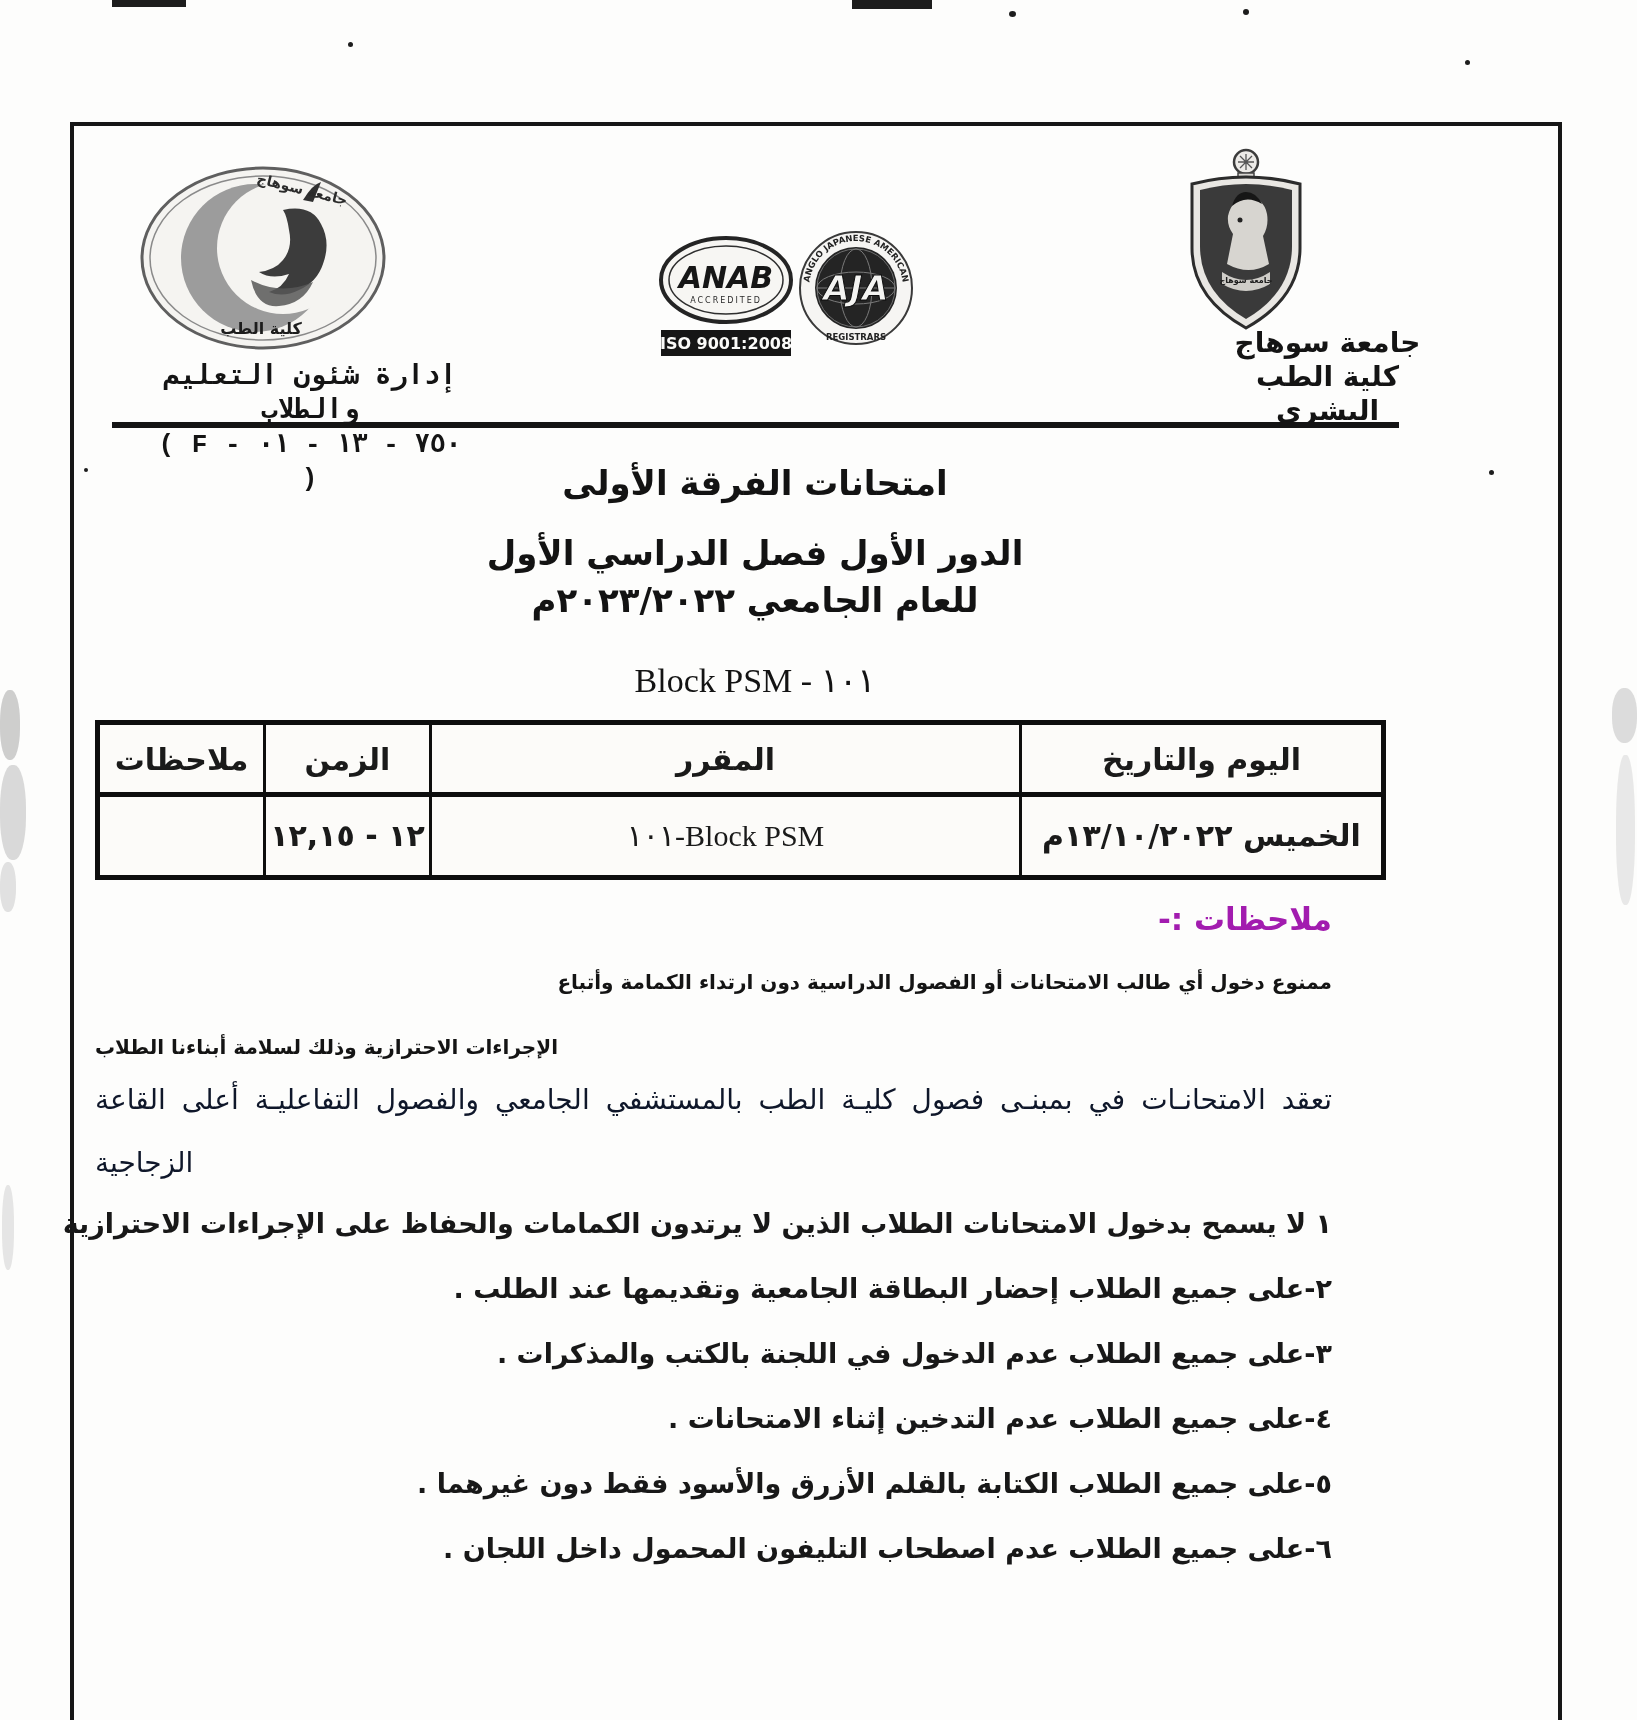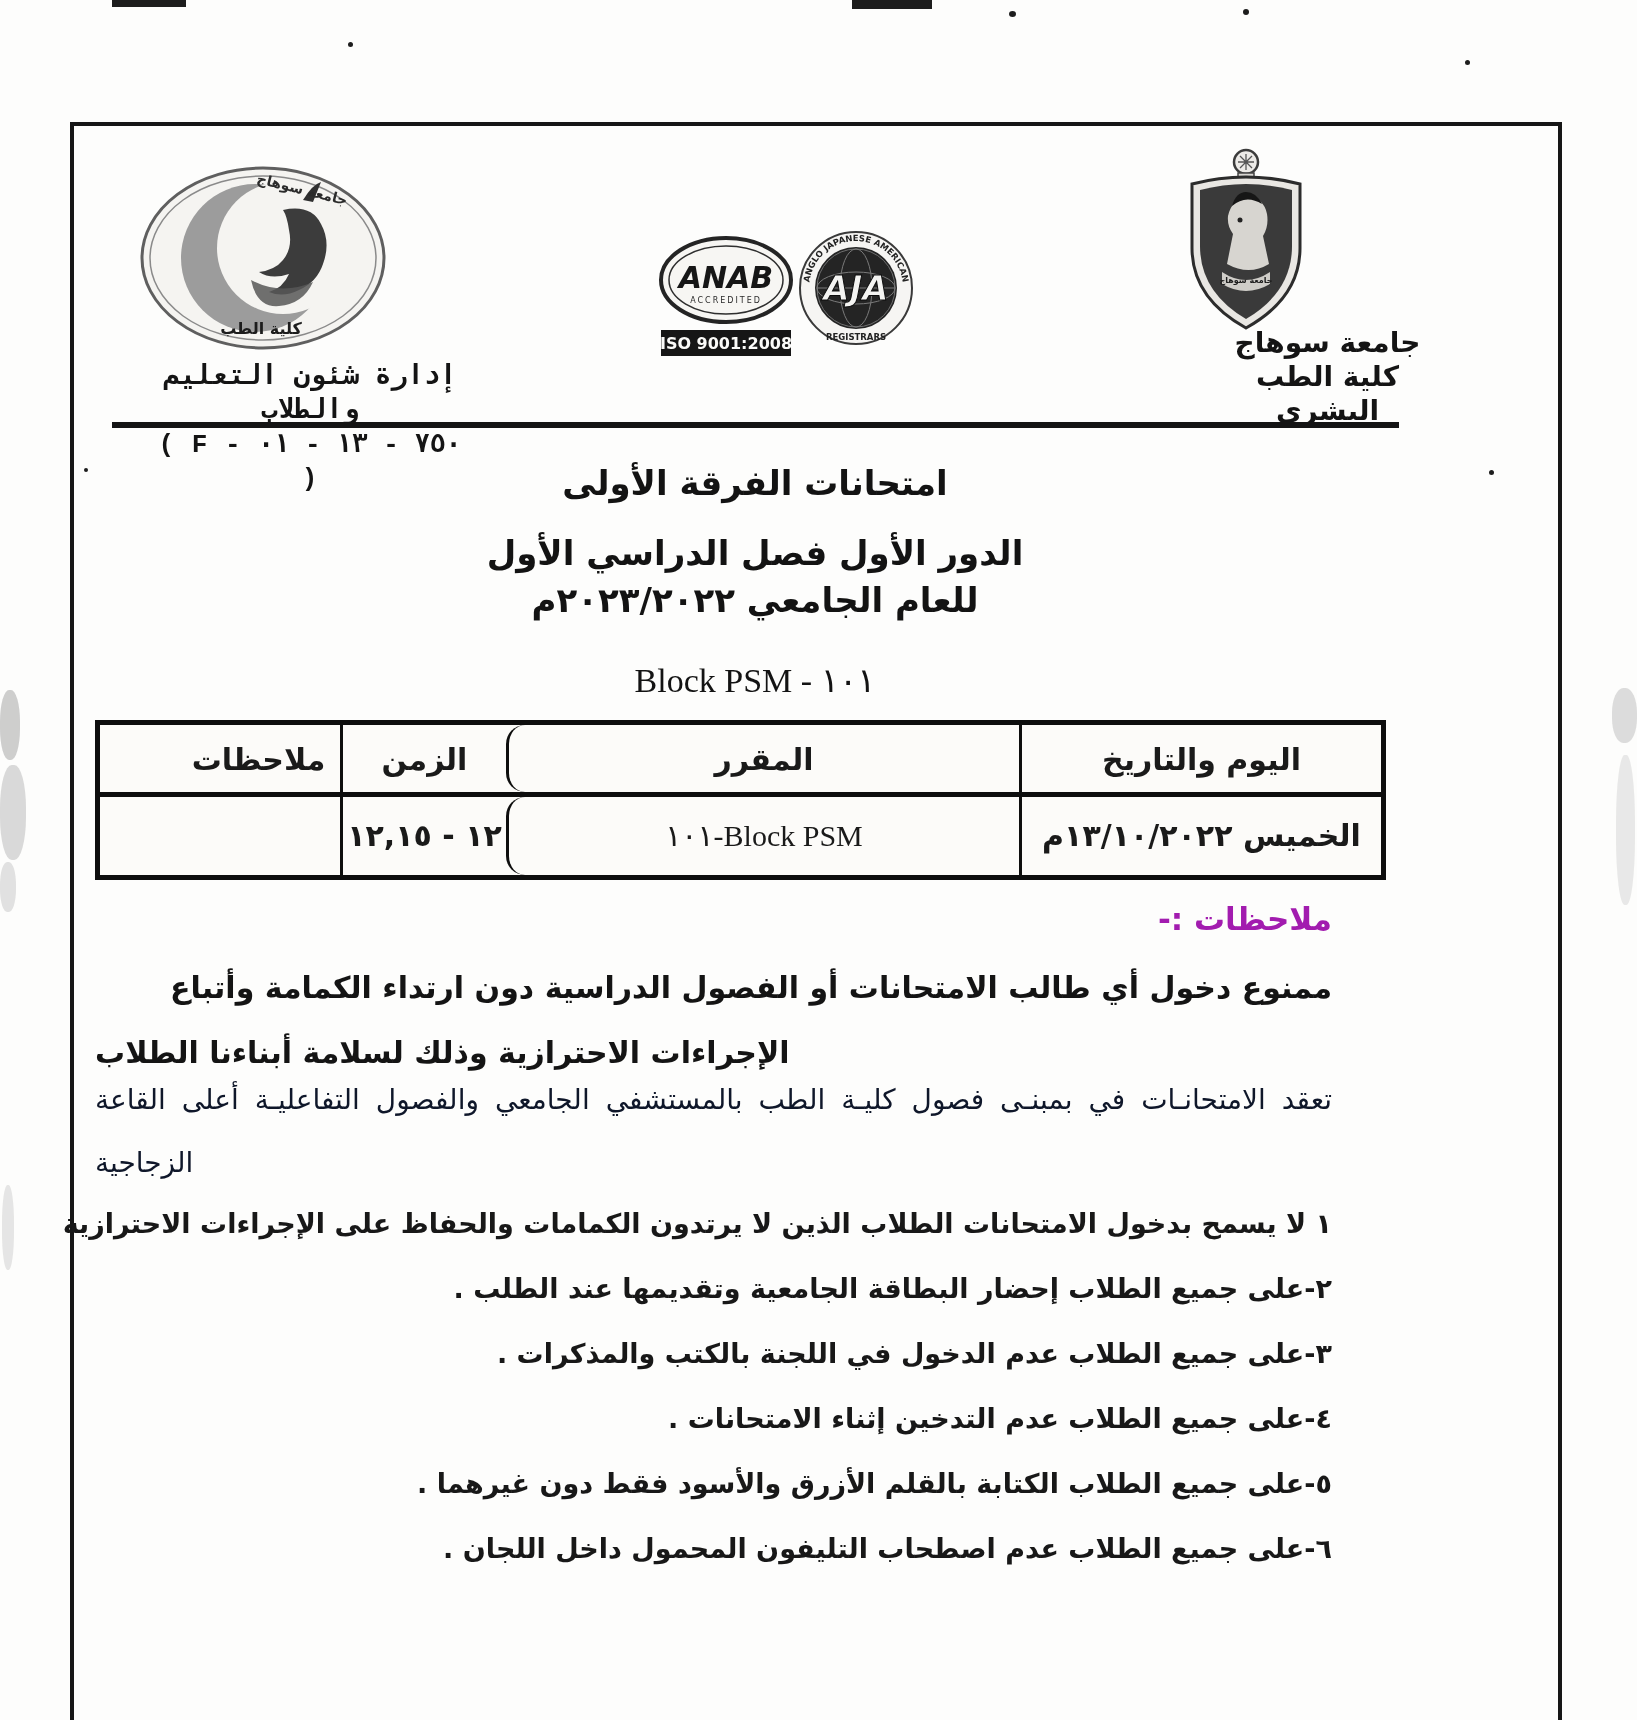--- a/index.html
+++ b/index.html
@@ -36,29 +36,29 @@
   .exam-table { position:absolute; left:95px; top:720px; width:1291px; direction:rtl;
                 border:5px solid #0e0e0e; background:#fcfbf9; }
   .t-row { display:flex; }
   .t-head { height:72px; border-bottom:5px solid #0e0e0e; }
   .t-head .t-cell { line-height:70px; font-weight:bold; font-size:30px; }
   .t-body { height:78px; }
   .t-body .t-cell { line-height:78px; font-size:30px; }
   .t-cell { text-align:center; overflow:hidden; white-space:nowrap; direction:rtl; }
   .t-row .t-cell:not(:last-child) { border-left:3px solid #0e0e0e; }
   .c-day   { width:362px; }
-  .c-course{ width:513px; font-family:"Liberation Serif","DejaVu Sans",serif;border-radius:19px; }
+  .c-course{ width:590px; font-family:"Liberation Serif","DejaVu Sans",serif; }
   .c-time  { width:166px; }
   .c-notes { width:163px; }
   .bold { font-weight:bold; }
 
   
   .note-title { position:absolute; right:305px; direction:rtl; font-weight:bold; font-size:31px;
                 white-space:nowrap; color:#a21caf; }
-  .warn { position:absolute; direction:rtl; font-weight:bold; font-size:30px; white-space:nowrap; color:#141414; }
+  .warn { position:absolute; direction:rtl; font-weight:bold; font-size:20px; white-space:nowrap; color:#141414; }
   .venue { position:absolute; direction:rtl; font-size:28px; white-space:nowrap; color:#0f172a; }
   .venue-justify { white-space:normal; width:1237px; text-align:justify; text-align-last:justify; }
   .note-line { position:absolute; right:305px; direction:rtl; font-weight:bold; font-size:27px;
                white-space:nowrap; color:#181818; }
 
   svg text { font-family:"DejaVu Sans", sans-serif; }
 </style>
 </head>
 <body>
 

